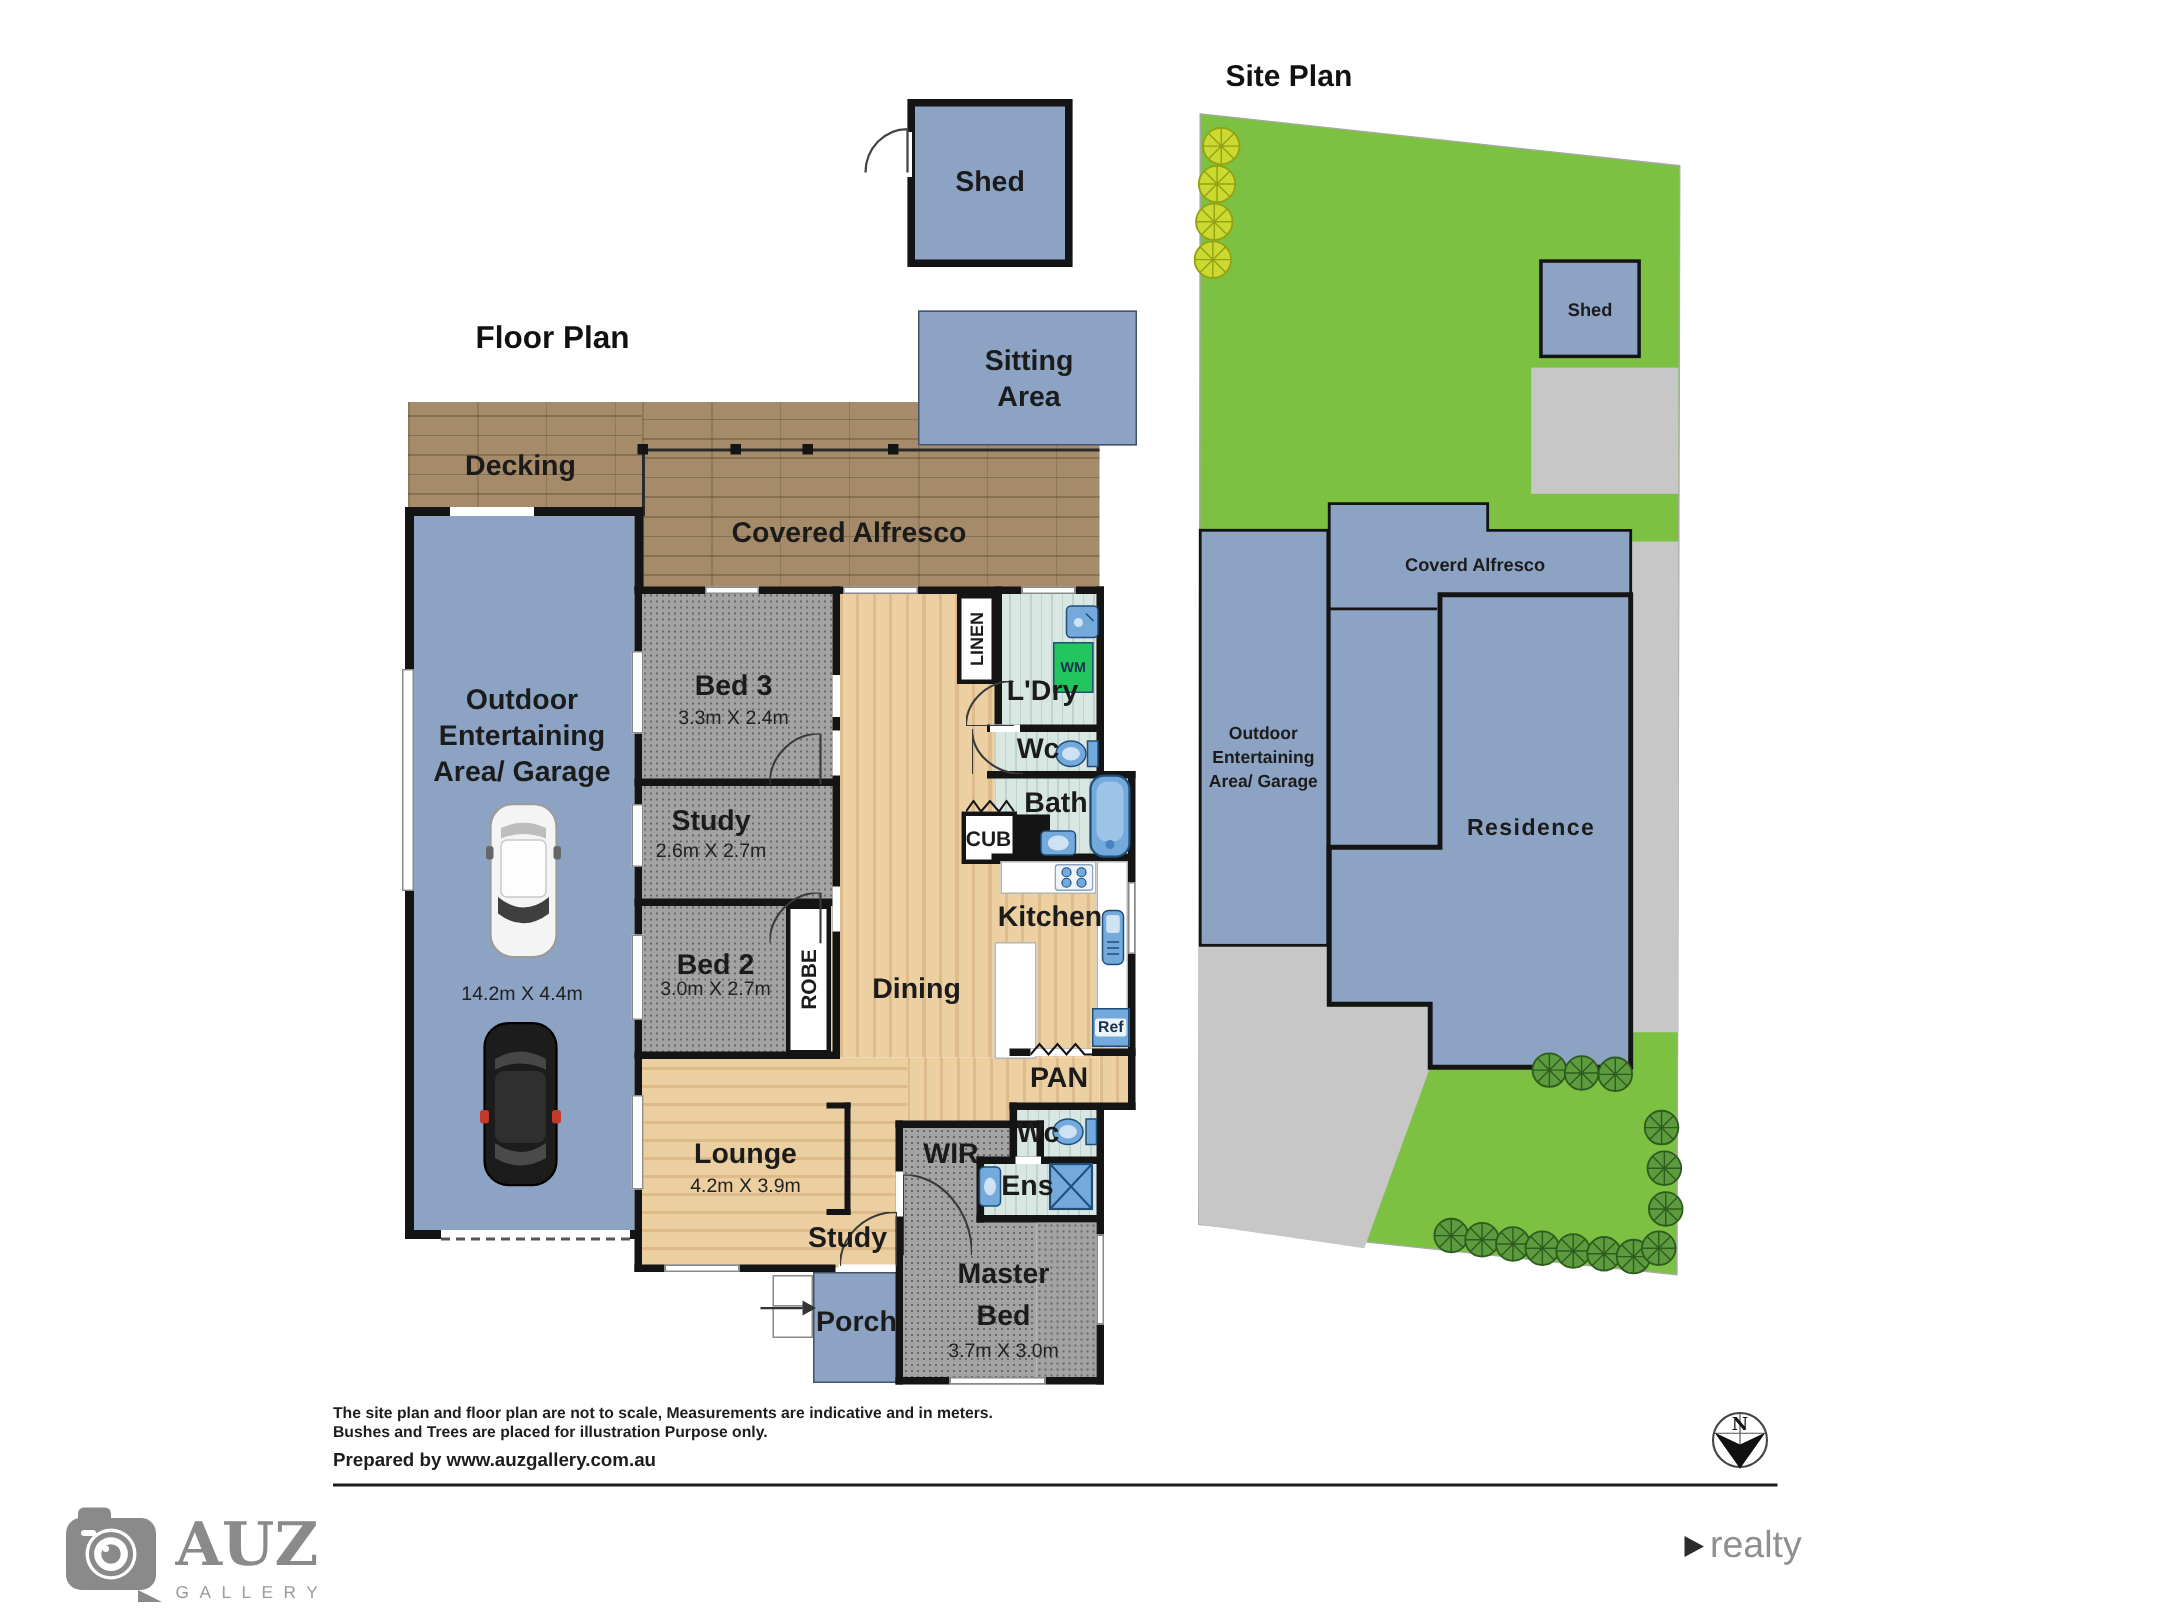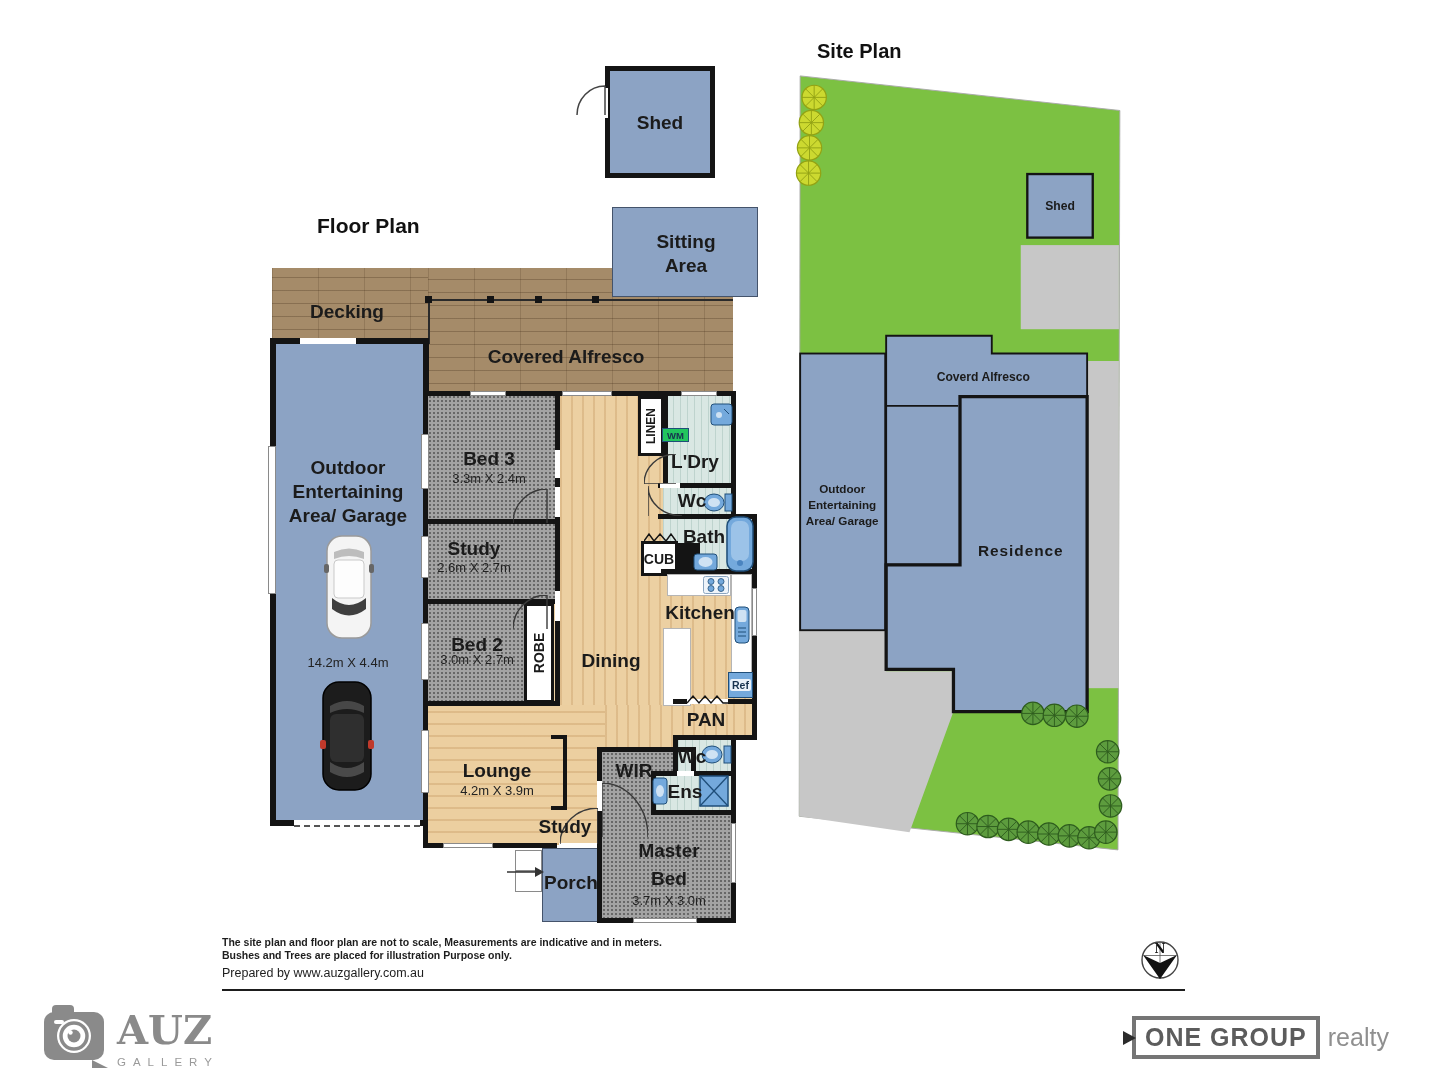--- a/index.html
+++ b/index.html
@@ -218,21 +218,21 @@
       </svg>
     <svg class="fx" style="left:693px;top:553px" width="25" height="18" viewBox="0 0 25 18">
       <rect x="1" y="1" width="23" height="16" rx="3" fill="#74a9dc" stroke="#1f4e79"></rect>
       <ellipse cx="12.5" cy="9" rx="7" ry="5" fill="#cfe2f3"></ellipse>
       </svg>
     <svg class="fx" style="left:710px;top:403px" width="23" height="23" viewBox="0 0 23 23">
       <rect x="1" y="1" width="21" height="21" rx="3" fill="#74a9dc" stroke="#1f4e79"></rect>
       <circle cx="9" cy="12" r="3" fill="#cfe2f3"></circle>
         <line x1="14" y1="6" x2="19" y2="11" stroke="#1f4e79"></line>
       </svg>
-    <div class="abs" style="left:662px;top:428px;width:27px;height:14px;background:#22c55e;border:1.5px solid #1f4e79;display:flex;align-items:center;justify-content:center;font-size:9.5px;font-weight:700;color:#16324f">
+    <div class="abs" style="left:702px;top:428px;width:27px;height:34px;background:#22c55e;border:1.5px solid #1f4e79;display:flex;align-items:center;justify-content:center;font-size:9.5px;font-weight:700;color:#16324f">
         <span>WM</span>
       </div>
     <svg class="fx" style="left:703px;top:576px" width="26" height="18" viewBox="0 0 26 18">
       <rect x="0.5" y="0.5" width="25" height="17" rx="2" fill="#eef4fa" stroke="#8aa5c0"></rect>
       <circle cx="8" cy="5.5" r="3" fill="#74a9dc" stroke="#1f4e79" stroke-width=".8"></circle>
       <circle cx="18" cy="5.5" r="3" fill="#74a9dc" stroke="#1f4e79" stroke-width=".8"></circle>
       <circle cx="8" cy="12.5" r="3" fill="#74a9dc" stroke="#1f4e79" stroke-width=".8"></circle>
       <circle cx="18" cy="12.5" r="3" fill="#74a9dc" stroke="#1f4e79" stroke-width=".8"></circle>
       </svg>
     <svg class="fx" style="left:734px;top:606px" width="16" height="38" viewBox="0 0 16 38">
@@ -344,21 +344,21 @@
   <svg class="abs" style="left:1136px;top:934px" width="48" height="48" viewBox="0 0 48 48">
     <circle cx="24" cy="26" r="18" fill="none" stroke="#444" stroke-width="1.4"></circle>
     <line x1="24" y1="8" x2="24" y2="45" stroke="#555" stroke-width="0.8"></line>
     <line x1="8" y1="21.5" x2="40" y2="21.5" stroke="#555" stroke-width="0.8"></line>
     <path d="M7,21 L24,45 L41,21 L24,29 Z" fill="#111"></path>
     <text x="24" y="19" font-family="DejaVu Serif, serif" font-size="12" font-weight="700" fill="#111" text-anchor="middle">N</text>
   </svg>
 
   <div class="foot" style="left:222px;top:936px;font-size:10.5px;font-weight:700">The site plan and floor plan are not to scale, Measurements are indicative and in meters.</div>
   <div class="foot" style="left:222px;top:949px;font-size:10.5px;font-weight:700">Bushes and Trees are placed for illustration Purpose only.</div>
-  <div class="foot" style="left:222px;top:966px;font-size:12.5px;font-weight:400">Prepared by www.auzgallery.com.au</div>
+  <div class="foot" style="left:222px;top:966px;font-size:12.5px;font-weight:700">Prepared by www.auzgallery.com.au</div>
   <div class="hr" style="left:222px;top:989px;width:963px;height:2px"></div>
 
   <div class="abs" style="left:40px;top:1000px;display:flex;align-items:flex-end">
     <svg width="72" height="68" viewBox="0 0 72 68">
       <rect x="12" y="5" width="22" height="12" rx="4" fill="#8a8a8a"></rect>
       <rect x="4" y="12" width="60" height="48" rx="10" fill="#8a8a8a"></rect>
       <path d="M52,60 L68,68 L52,68 Z" fill="#8a8a8a"></path>
       <circle cx="34" cy="36" r="17" fill="#fff"></circle>
       <circle cx="34" cy="36" r="13" fill="#fff" stroke="#8a8a8a" stroke-width="3.5"></circle>
       <circle cx="34" cy="36" r="6.5" fill="#8a8a8a"></circle>
@@ -368,17 +368,16 @@
     <div style="margin-left:5px">
       <div class="auz-name">AUZ</div>
       <div class="auz-sub">GALLERY</div>
     </div>
   </div>
 
   <div class="abs" style="left:1122px;top:1016px;display:flex;align-items:center">
     <svg width="16" height="22" viewBox="0 0 16 22" style="margin-right:-6px;z-index:2">
       <path d="M1,4 L14,11 L1,18 Z" fill="#2b2b2b"></path>
     </svg>
-    <span class="og-box">ONE GROUP</span>
     <span class="og-realty">realty</span>
   </div>
 
 </div>
 
 </body></html>

